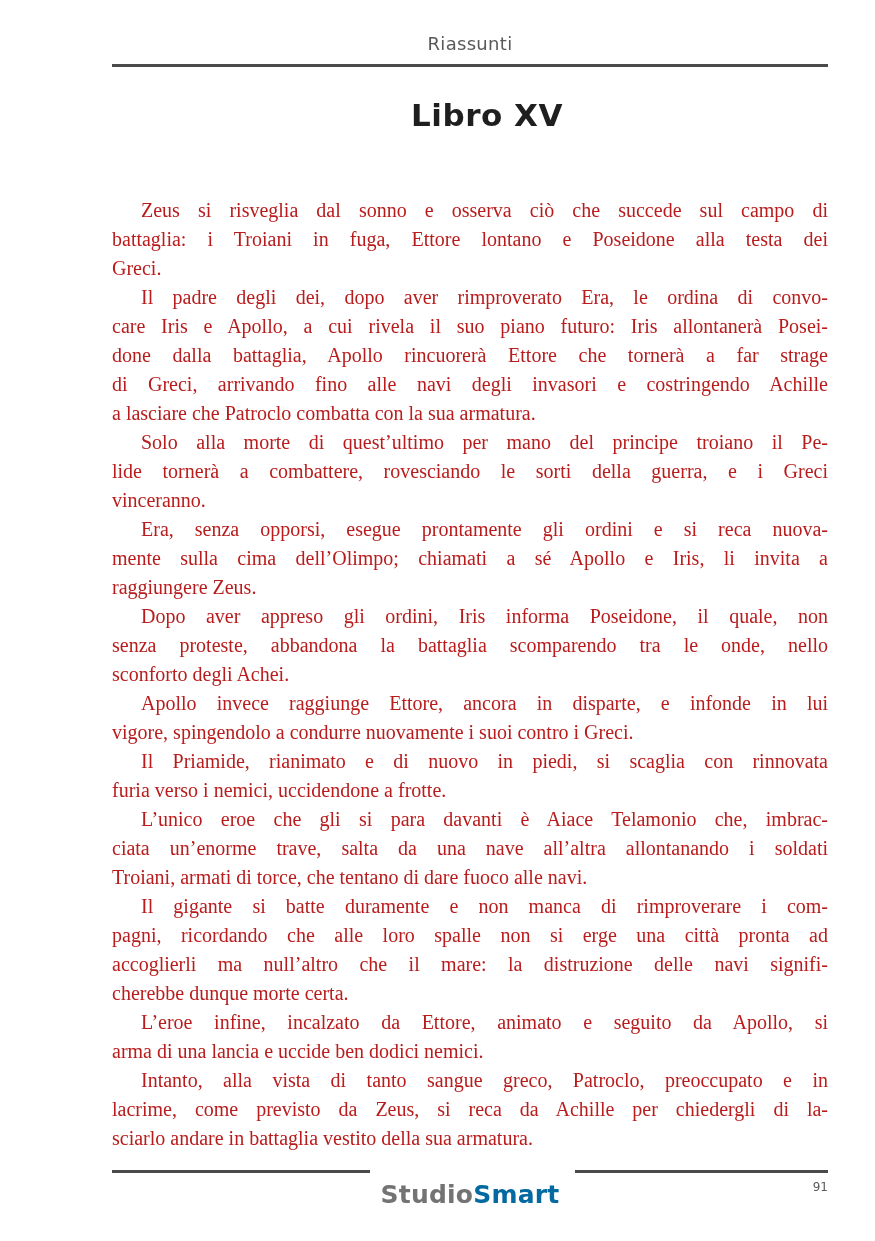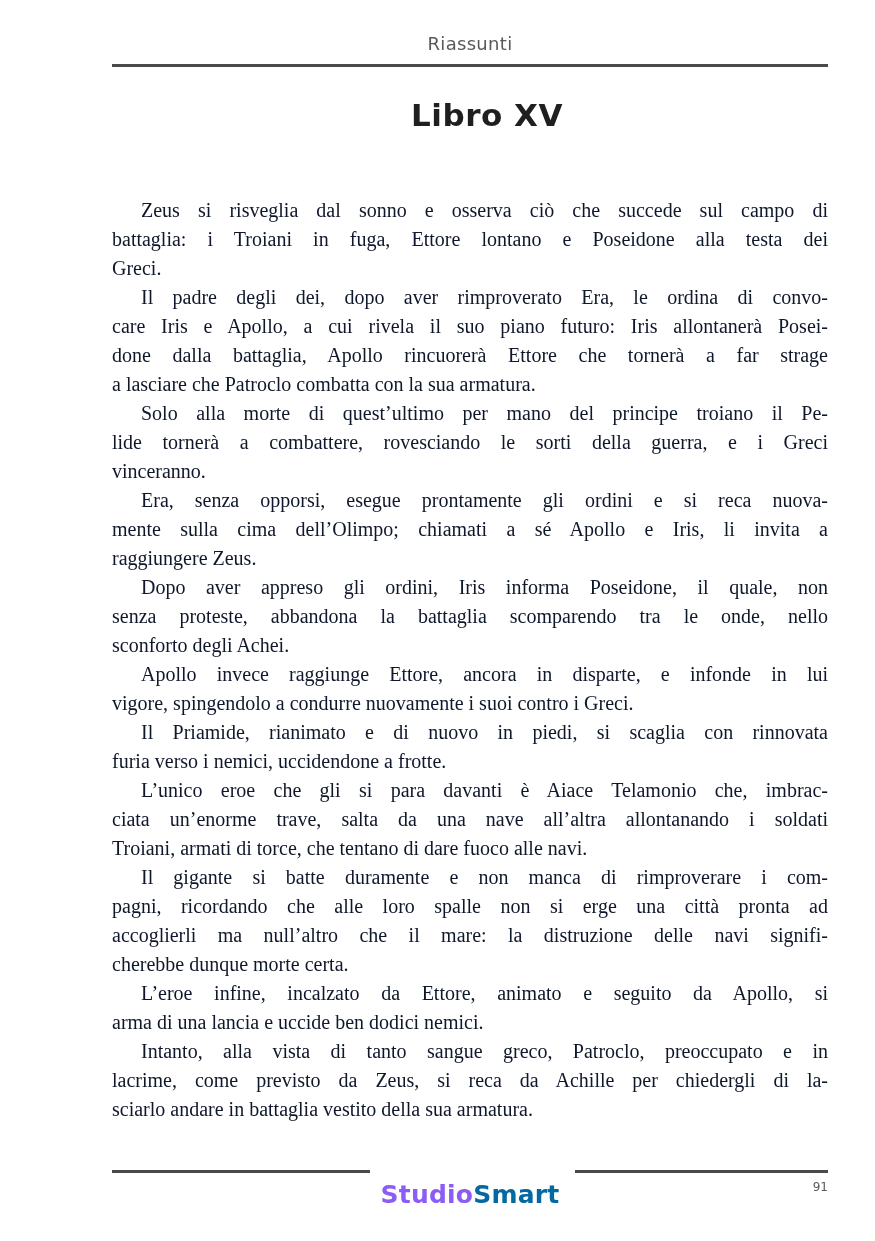--- a/index.html
+++ b/index.html
@@ -51,21 +51,21 @@
     letter-spacing: 0.5px;
   }
   
   .body-text {
     position: absolute;
     top: 196px;
     left: 112px;
     width: 716px;
     font-size: 20px;
     line-height: 29px;
-    color: #0f172a;
+    color: #b91c1c;
   }
   .para { margin: 0; }
   .line {
     text-align: justify;
     text-align-last: justify;
     white-space: normal;
   }
   .line.first { text-indent: 29px; }
   .line.last  { text-align-last: left; }
   
@@ -88,21 +88,21 @@
     position: absolute;
     top: 10px;
     left: 0;
     width: 716px;
     text-align: center;
     font-family: "DejaVu Sans", sans-serif;
     font-weight: bold;
     font-size: 25px;
     letter-spacing: 0.2px;
   }
-  .brand-dark  { color: #8b5cf6; }
+  .brand-dark  { color: #737373; }
   .brand-light { color: #0369a1; }
   .page-num {
     position: absolute;
     top: 10px;
     right: 0;
     font-family: "DejaVu Sans", sans-serif;
     font-size: 12px;
     color: #5a5a5a;
   }
 </style>
@@ -122,20 +122,21 @@
   <div class="body-text" id="body-text">
       <div class="para">
         <div class="line first">Zeus si risveglia dal sonno e osserva ciò che succede sul campo di</div>
         <div class="line">battaglia: i Troiani in fuga, Ettore lontano e Poseidone alla testa dei</div>
         <div class="line last">Greci.</div>
       </div>
       <div class="para">
         <div class="line first">Il padre degli dei, dopo aver rimproverato Era, le ordina di convo-</div>
         <div class="line">care Iris e Apollo, a cui rivela il suo piano futuro: Iris allontanerà Posei-</div>
         <div class="line">done dalla battaglia, Apollo rincuorerà Ettore che tornerà a far strage</div>
+        <div class="line">di Greci, arrivando fino alle navi degli invasori e costringendo Achille</div>
         <div class="line last">a lasciare che Patroclo combatta con la sua armatura.</div>
       </div>
       <div class="para">
         <div class="line first">Solo alla morte di quest’ultimo per mano del principe troiano il Pe-</div>
         <div class="line">lide tornerà a combattere, rovesciando le sorti della guerra, e i Greci</div>
         <div class="line last">vinceranno.</div>
       </div>
       <div class="para">
         <div class="line first">Era, senza opporsi, esegue prontamente gli ordini e si reca nuova-</div>
         <div class="line">mente sulla cima dell’Olimpo; chiamati a sé Apollo e Iris, li invita a</div>

